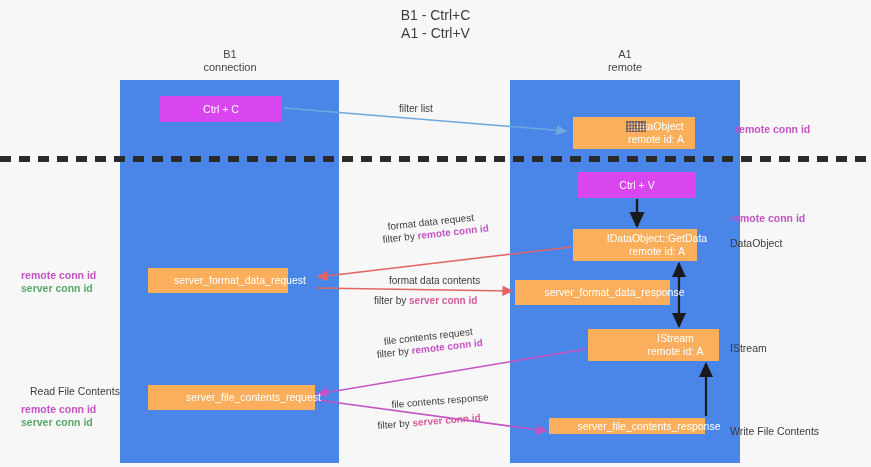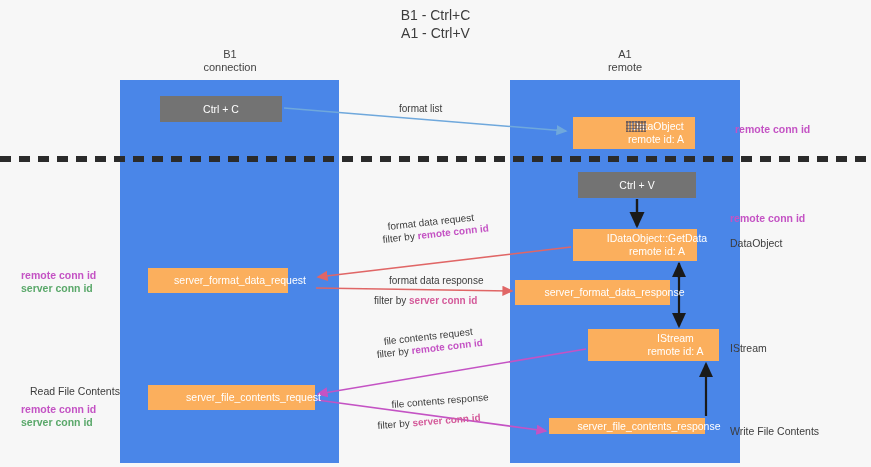--- a/index.html
+++ b/index.html
@@ -62,21 +62,21 @@
     flex-direction: column;
     align-items: center;
     justify-content: center;
     text-align: center;
     font-size: 10.5px;
     line-height: 13px;
     color: #ffffff;
     white-space: pre-line;
     z-index: 6;
   }
-  .box.green { background: #737373; }
+  .box.green { background: #d946ef; }
   .box.orange { background: #fbaf5d; padding-left: 44px; }
 
   #box-ctrlc   { left: 160px; top: 96px;  width: 122px; height: 26px; }
   #box-ctrlv   { left: 578px; top: 172px; width: 118px; height: 26px; }
   #box-idataobject { left: 573px; top: 117px; width: 122px; height: 32px; }
   #box-getdata { left: 573px; top: 229px; width: 124px; height: 32px; }
   #box-istream { left: 588px; top: 329px; width: 131px; height: 32px; }
   #box-sfdreq  { left: 148px; top: 268px; width: 140px; height: 25px; }
   #box-sfdresp { left: 515px; top: 280px; width: 155px; height: 25px; }
   #box-sfcreq  { left: 148px; top: 385px; width: 167px; height: 25px; }
@@ -249,26 +249,26 @@
   <div class="lbl dark" id="lbl-dataobject">DataObject</div>
   <div class="lbl dark" id="lbl-istream-r">IStream</div>
   <div class="lbl dark" id="lbl-writefc">Write File Contents</div>
 
   <div class="lbl pink" id="lbl-left-1">remote conn id</div>
   <div class="lbl green-t" id="lbl-left-1b">server conn id</div>
   <div class="lbl dark" id="lbl-readfc">Read File Contents</div>
   <div class="lbl pink" id="lbl-left-2">remote conn id</div>
   <div class="lbl green-t" id="lbl-left-2b">server conn id</div>
 
-  <div class="annot" id="an-formatlist">format list</div>
+  <div class="annot" id="an-formatlist">filter list</div>
 
   <div class="annot" id="an-fdreq">format data request</div>
   <div class="annot" id="an-fdreq2"><span>filter by </span><span class="hl-pink">remote conn id</span></div>
 
-  <div class="annot" id="an-fdresp">format data response</div>
+  <div class="annot" id="an-fdresp">format data contents</div>
   <div class="annot" id="an-fdresp2"><span>filter by </span><span class="hl-mag">server conn id</span></div>
 
   <div class="annot" id="an-fcreq">file contents request</div>
   <div class="annot" id="an-fcreq2"><span>filter by </span><span class="hl-pink">remote conn id</span></div>
 
   <div class="annot" id="an-fcresp">file contents response</div>
   <div class="annot" id="an-fcresp2"><span>filter by </span><span class="hl-mag">server conn id</span></div>
 
 </div>
 

